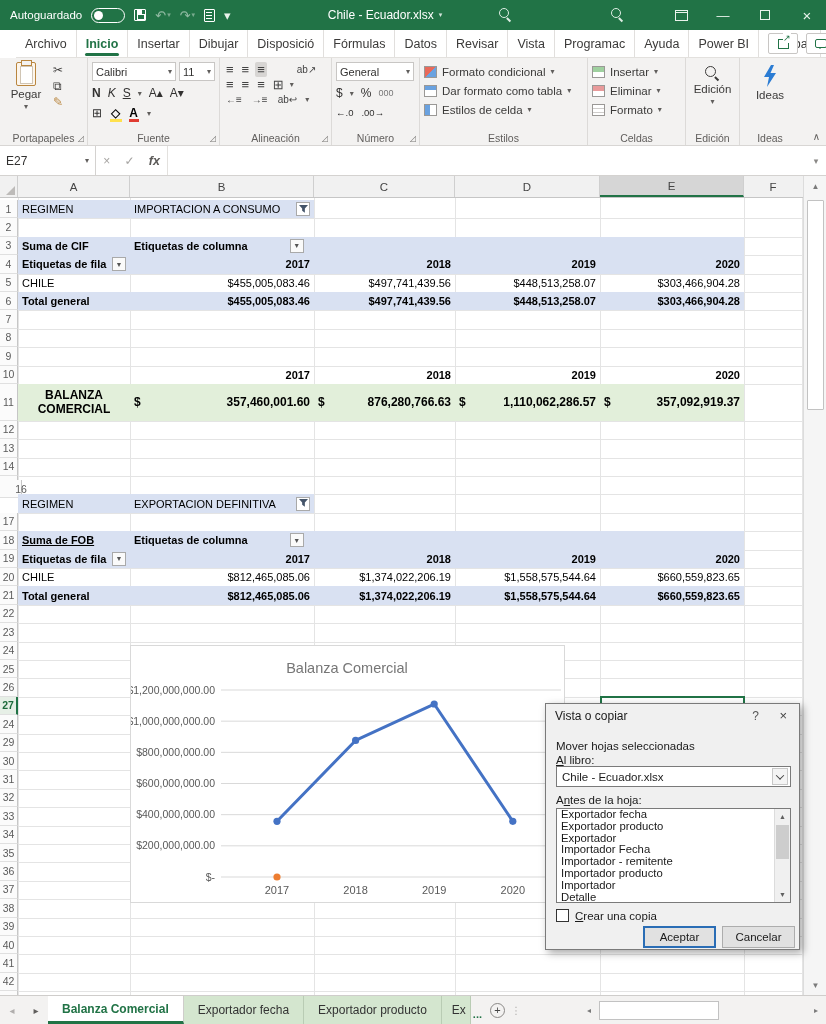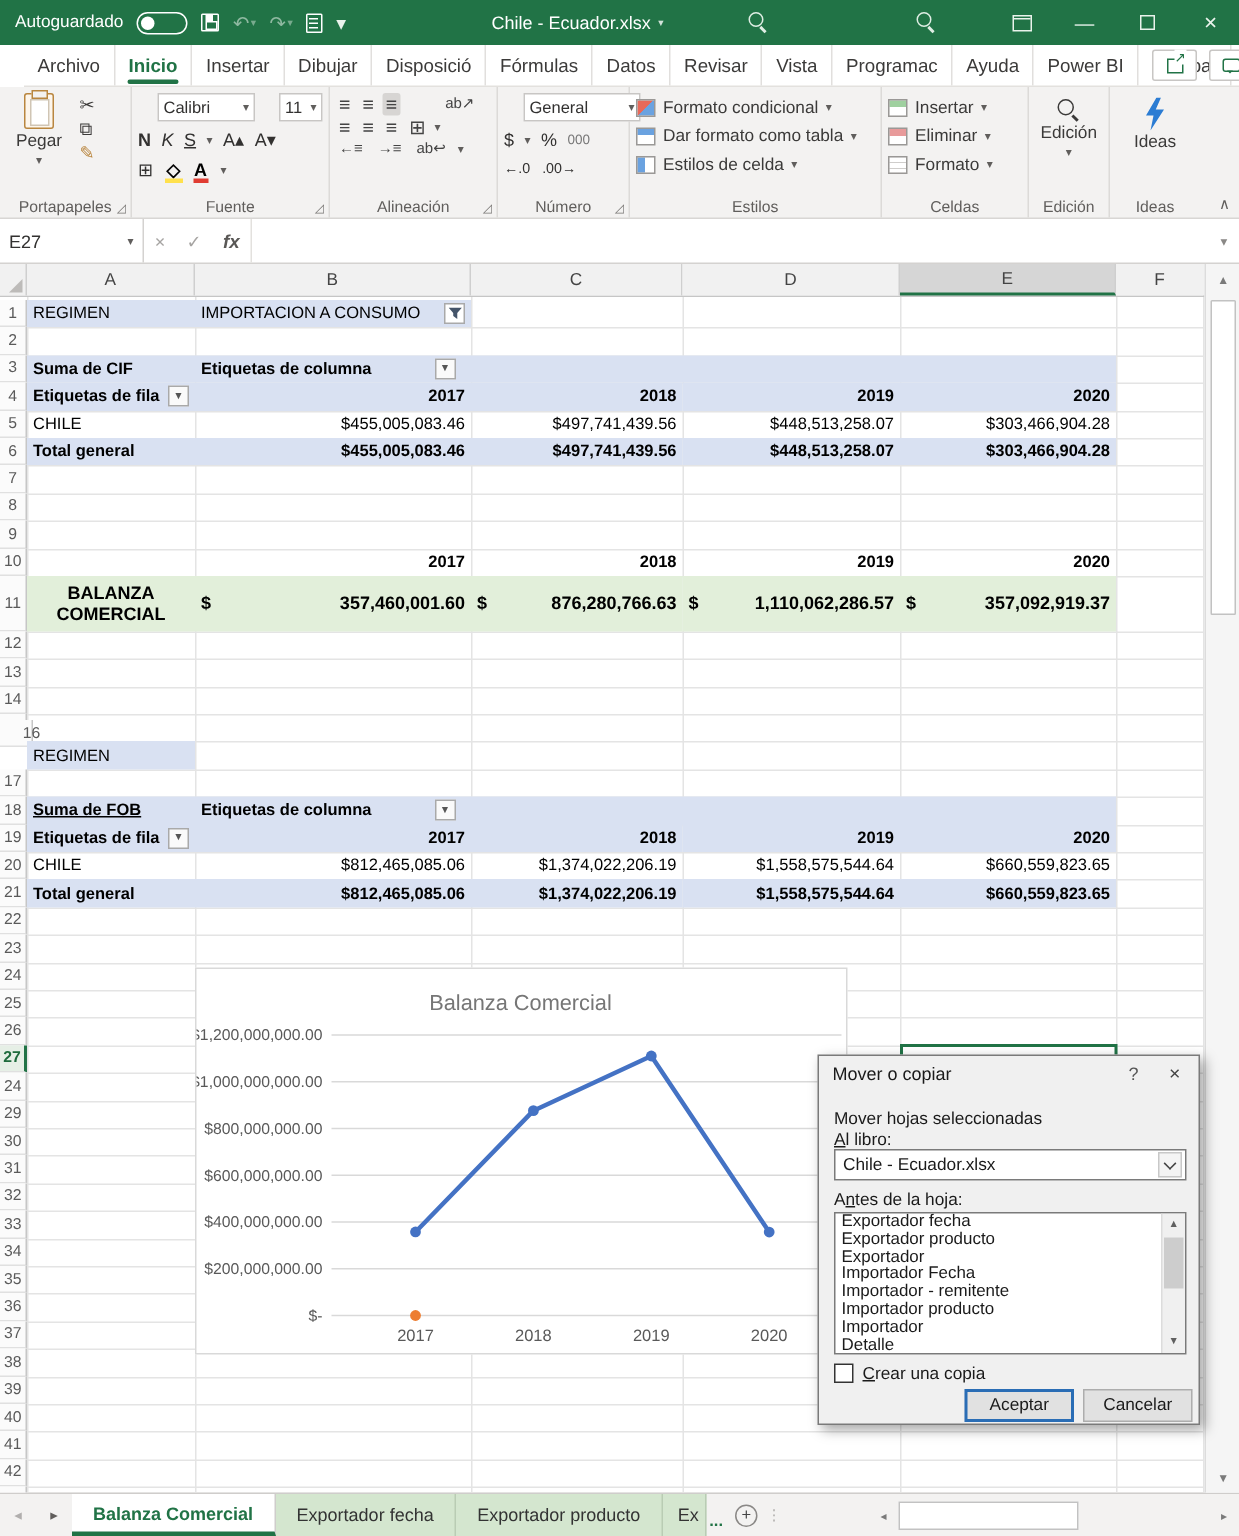--- a/index.html
+++ b/index.html
@@ -46,21 +46,21 @@
   #ribbon { position:absolute; left:0; top:58px; width:826px; height:88px; background:#f3f2f1; border-bottom:1px solid #d8d6d4; display:flex; }
   .group { position:relative; height:100%; border-right:1px solid #dcdad8; padding:4px 4px 16px 4px; }
   .glabel { position:absolute; bottom:1px; left:0; right:0; text-align:center; font-size:10.5px; color:#605e5c; }
   .launcher { position:absolute; bottom:2px; right:3px; font-size:8px; color:#797775; }
   .bigbtn { display:flex; flex-direction:column; align-items:center; justify-content:center; font-size:11.5px; color:#3b3a39; gap:2px; }
   .clip { width:20px; height:24px; border:1.6px solid #b9863f; border-radius:2px; position:relative; background:#fdf6ec; }
   .clip:before { content:""; position:absolute; left:4px; top:-3px; width:9px; height:4px; border:1.4px solid #b9863f; background:#f3f2f1; }
   .clip:after { content:""; position:absolute; left:3px; top:3px; width:11px; height:16px; background:#fff; border:1px solid #d0c5b4; }
   .smallcol { display:flex; flex-direction:column; gap:3px; margin-left:5px; margin-top:2px; }
   .sicon { font-size:12px; color:#3b3a39; line-height:13px; }
-  .combo { background:#fff; border:1px solid #c8c6c4; font-size:11px; color:#323130; display:flex; align-items:center; justify-content:space-between; padding:0 3px; height:19px;margin-left:13px; }
+  .combo { background:#fff; border:1px solid #c8c6c4; font-size:11px; color:#323130; display:flex; align-items:center; justify-content:space-between; padding:0 3px; height:19px; }
   .rowflex { display:flex; align-items:center; gap:6px; }
   .fbtn { font-size:12px; color:#323130; line-height:16px; }
   .ficon-under { position:relative; font-weight:bold; font-size:12px; }
   .ficon-under.yellow:after { content:""; position:absolute; left:-1px; bottom:-2px; width:12px; height:3px; background:#ffe14d; }
   .ficon-under.red:after { content:""; position:absolute; left:0; bottom:-2px; width:10px; height:3px; background:#e03c32; }
   .alico { font-size:13px; color:#444; padding:0 2px; line-height:15px; }
   .alico.hl { background:#d7d5d3; border-radius:2px; }
   .stybtn { display:flex; align-items:center; gap:5px; font-size:11.5px; color:#3b3a39; height:19px; white-space:nowrap; }
   .sq { width:13px; height:12px; border:1px solid #9a9896; background:linear-gradient(135deg,#e8695a 0 50%,#6aa2e0 50% 100%); }
   .sq.tbl { background:linear-gradient(180deg,#6aa2e0 0 40%,#fff 40% 100%); }
@@ -538,20 +538,28 @@
       <div class="cell green bold between" style="left:455px; top:186px; width:145px; height:36.8px; font-size:12px;">
         <span>$</span>
           <span>1,110,062,286.57</span>
       </div>
       <div class="cell green bold between" style="left:600px; top:186px; width:144px; height:36.8px; font-size:12px;">
         <span>$</span>
           <span>357,092,919.37</span>
       </div>
 
       <div class="cell blue" style="left:18px; top:296.4px; width:112px; height:18.4px;">REGIMEN</div>
+      <div class="cell blue between" style="left:130px; top:296.4px; width:184px; height:18.4px;">
+        <span>EXPORTACION DEFINITIVA</span>
+        <span class="filter-box">
+          <svg width="9" height="9" viewBox="0 0 10 10">
+              <path d="M0 0h10L6.5 4v4.5l-3-2.2V4z" fill="#44546a"></path>
+            </svg>
+        </span>
+      </div>
       <div class="cell blue bold" style="left:18px; top:333.2px; width:112px; height:18.4px;text-decoration:underline;">Suma de FOB</div>
       <div class="cell blue bold" style="left:130px; top:333.2px; width:614px; height:18.4px;">
         <span>Etiquetas de columna</span>
         <span class="dd-box" style="margin-left:42px;">▼</span>
       </div>
       <div class="cell blue bold between" style="left:18px; top:351.6px; width:112px; height:18.4px;">
         <span>Etiquetas de fila</span>
         <span class="dd-box">▼</span>
       </div>
       <div class="cell blue bold right" style="left:130px; top:351.6px; width:184px; height:18.4px;">2017</div>
@@ -603,21 +611,21 @@
     </div>
 
     <div id="vscroll">
       <span class="vs-btn" style="top:0;">▲</span>
       <div id="vs-thumb"></div>
       <span class="vs-btn" style="bottom:0;">▼</span>
     </div>
   </div>
 
   <div id="dialog">
-    <div id="dlg-title">Mover o copiar</div>
+    <div id="dlg-title">Vista o copiar</div>
     <span id="dlg-help">?</span>
     <span id="dlg-close">×</span>
     <div class="dlg-label" style="top:36px;"><span>Mover hojas seleccionadas</span></div>
     <div class="dlg-label" style="top:50px;"><span class="u">A</span><span>l libro:</span></div>
     <div id="dlg-combo">
       <span>Chile - Ecuador.xlsx</span>
       <span class="chevbox">
           <span class="chev"></span>
         </span>
     </div>

